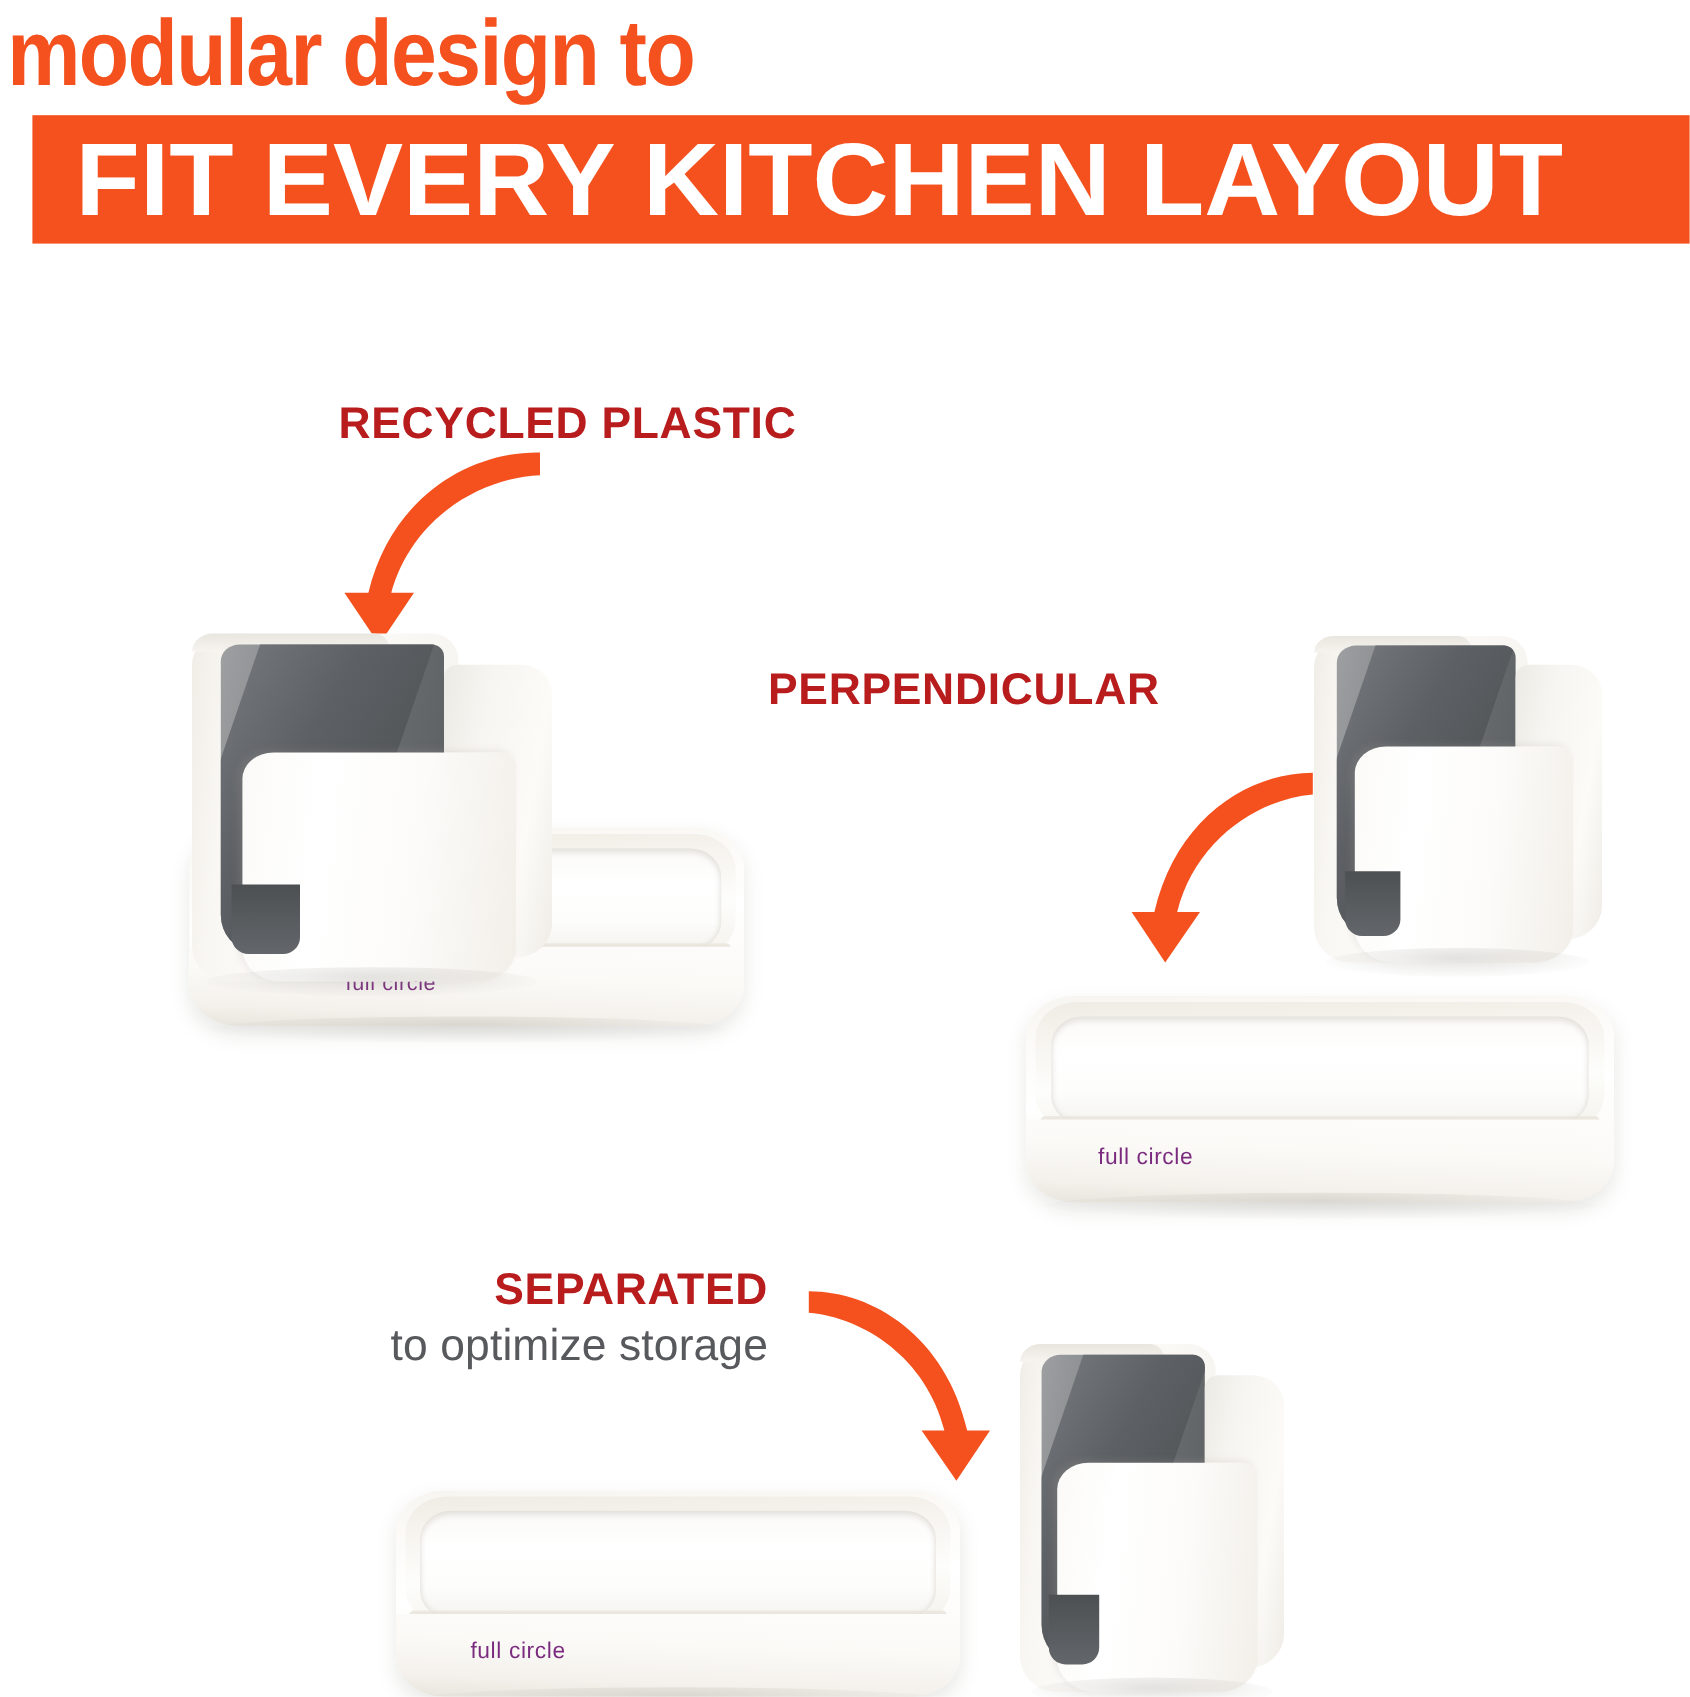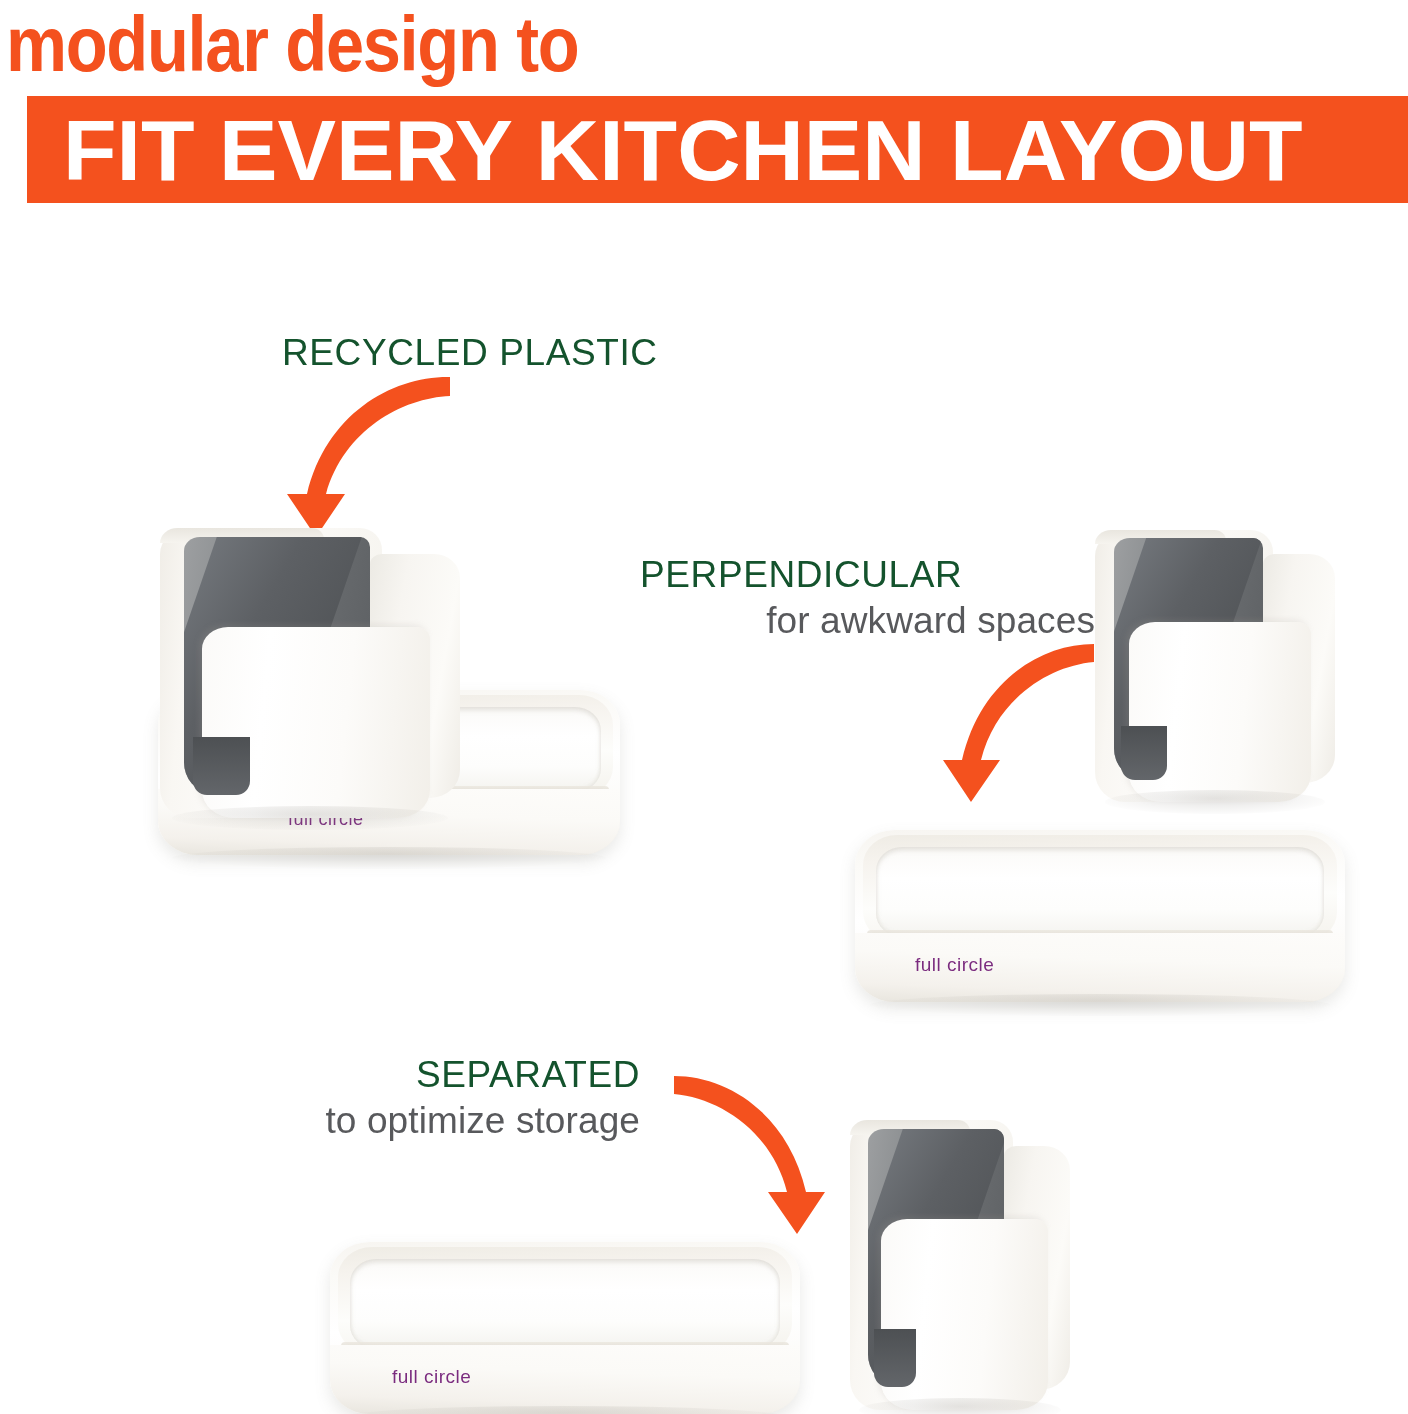--- a/index.html
+++ b/index.html
@@ -46,25 +46,25 @@
     color:#FFFFFF;
     transform:scaleX(1.02);
     transform-origin:left top;
     white-space:nowrap;
   }
 
   
   .callout{ position:absolute; }
   .callout .c-title{
     font-family:"Liberation Sans", sans-serif;
-    font-weight:normal;
+    font-weight:bold;
     font-size:37px;
     line-height:45px;
     letter-spacing:0.6px;
-    color:#14532d;
+    color:#b91c1c;
     white-space:nowrap;
   }
   .callout .c-sub{
     font-family:"Liberation Sans", sans-serif;
     font-weight:normal;
     font-size:37px;
     line-height:48px;
     letter-spacing:0.1px;
     color:#58595C;
     white-space:nowrap;
@@ -243,21 +243,20 @@
     <div class="cad-rightwall"></div>
     <div class="cad-frontwall"></div>
     <div class="cad-slot"></div>
     <div class="cad-shadow"></div>
   </div>
 
 </div>
 
 <div class="callout" id="callout-2">
   <div class="c-title">PERPENDICULAR</div>
-  <div class="c-sub">for awkward spaces</div>
 </div>
 
 <svg class="arrow-svg" id="arrow-2" viewBox="0 0 160 155">
   <path d="M154 12 C 108 16, 56 50, 41 110 L 60 110 L 31 152 L 3 110 L 22 110 C 40 32, 100 -6, 154 -6 Z" fill="#F4511E"></path>
 </svg>
 
 <div id="group-2" class="photo">
 
   <div class="caddy" id="g2-caddy">
     <div class="cad-backwall">

